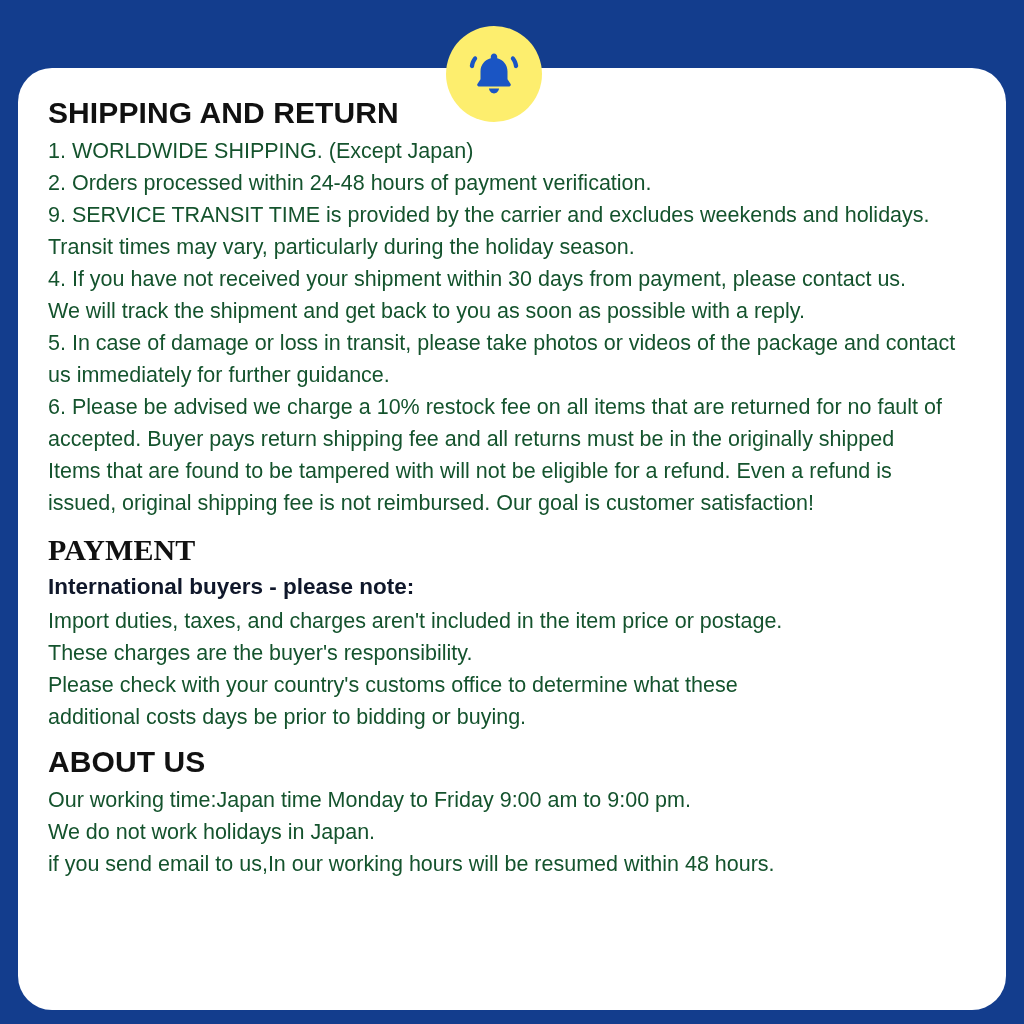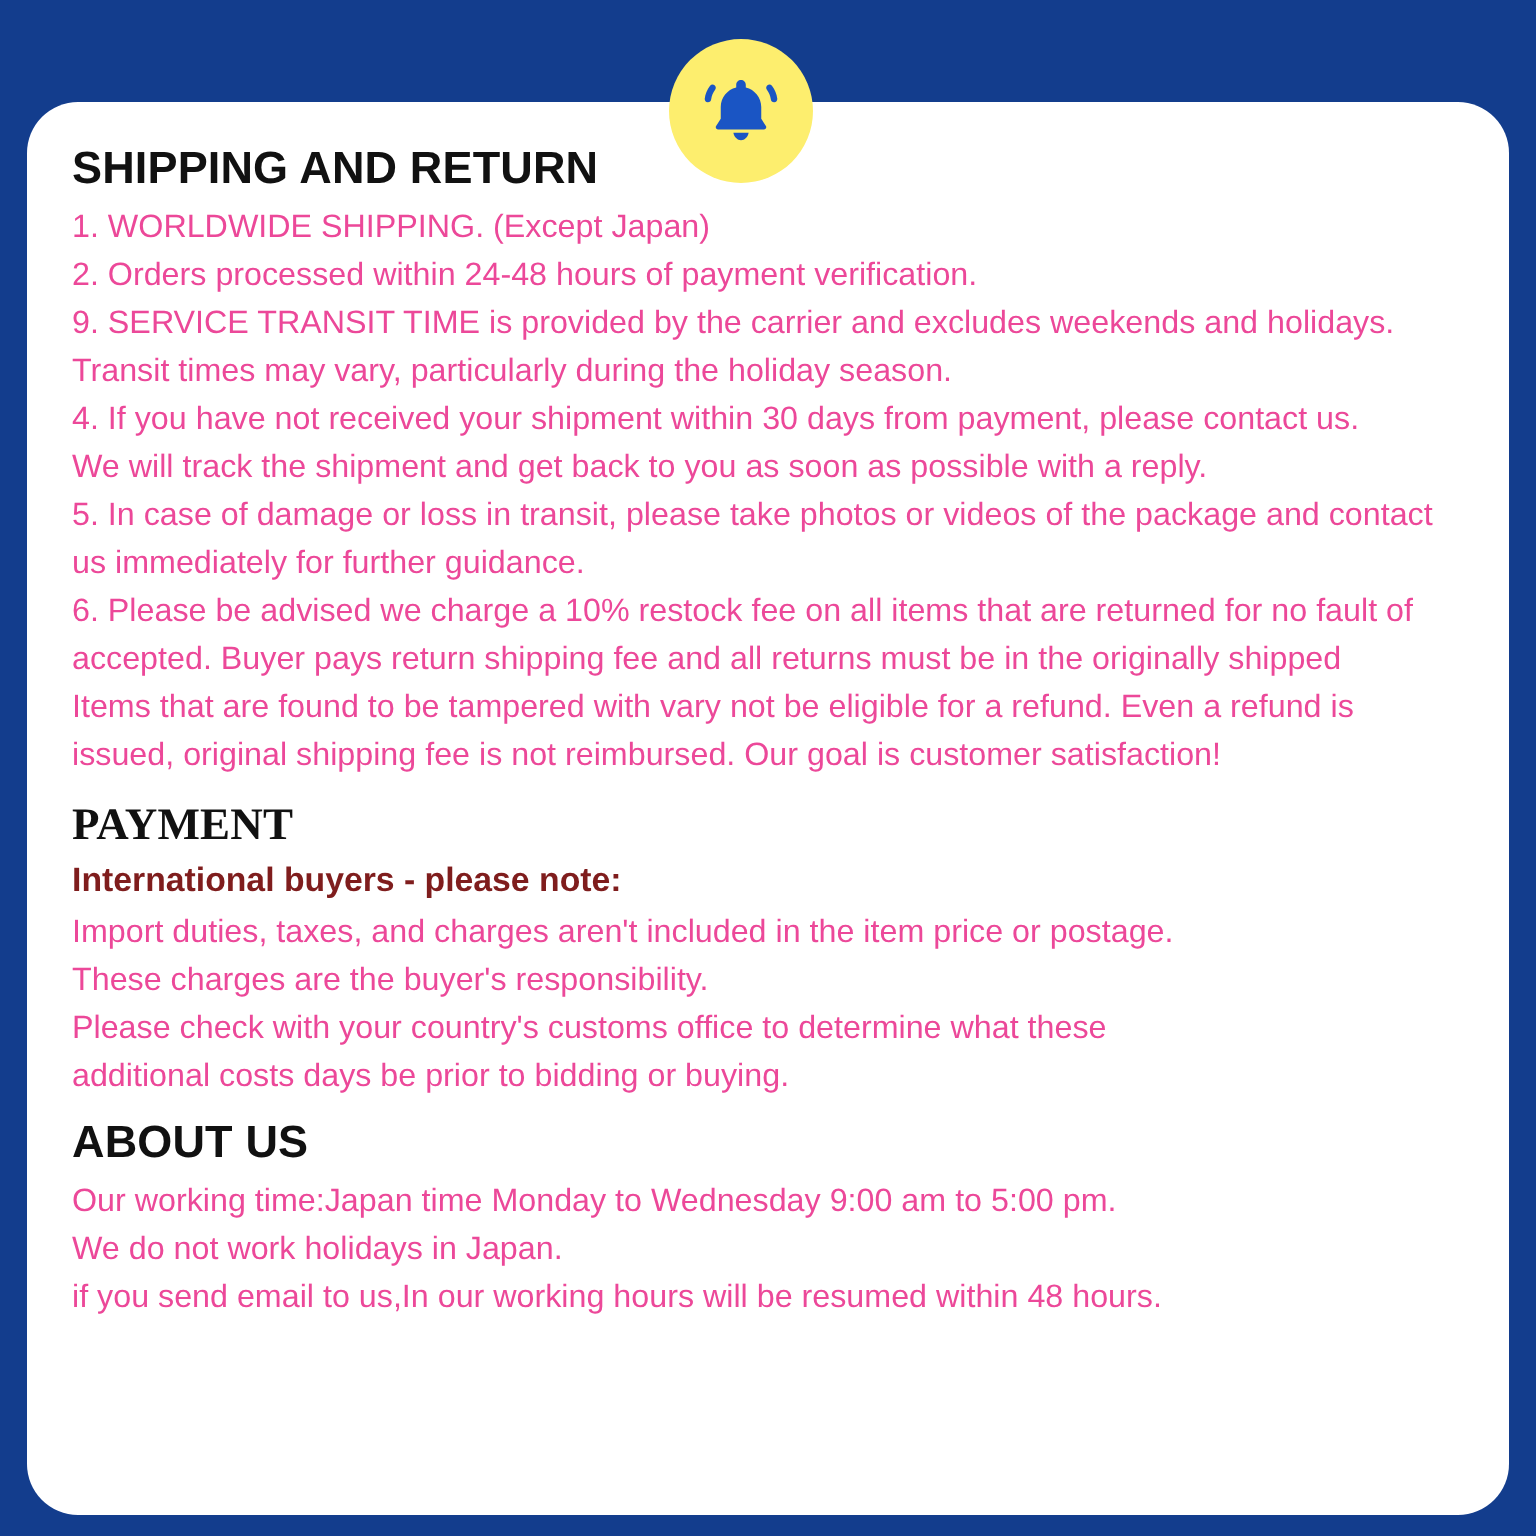--- a/index.html
+++ b/index.html
@@ -58,27 +58,27 @@
   }
   h1.section-title.payment {
     margin-top: 14px;
     font-family: Liberation Serif, serif;
   }
   h1.section-title.about {
     margin-top: 12px;
   }
   p.line {
     font-size: 21.5px;
-    color: #ec4899;
+    color: #14532d;
     margin: 0;
     line-height: 1.49;
     font-weight: 400;
   }
   .red-note {
-    color: #7f1d1d;
+    color: #0f172a;
     font-weight: bold;
     font-size: 22.5px;
     margin: 4px 0 2px 0;
     line-height: 1.4;
   }
   .block {
     margin-bottom: 0px;
   }
 </style>
 </head>
@@ -106,34 +106,34 @@
       <p class="line">1. WORLDWIDE SHIPPING. (Except Japan)</p>
       <p class="line">2. Orders processed within 24-48 hours of payment verification.</p>
       <p class="line">9. SERVICE TRANSIT TIME is provided by the carrier and excludes weekends and holidays.</p>
       <p class="line">Transit times may vary, particularly during the holiday season.</p>
       <p class="line">4. If you have not received your shipment within 30 days from payment, please contact us.</p>
       <p class="line">We will track the shipment and get back to you as soon as possible with a reply.</p>
       <p class="line">5. In case of damage or loss in transit, please take photos or videos of the package and contact</p>
       <p class="line">us immediately for further guidance.</p>
       <p class="line">6. Please be advised we charge a 10% restock fee on all items that are returned for no fault of</p>
       <p class="line">accepted. Buyer pays return shipping fee and all returns must be in the originally shipped</p>
-      <p class="line">Items that are found to be tampered with vary not be eligible for a refund. Even a refund is</p>
+      <p class="line">Items that are found to be tampered with will not be eligible for a refund. Even a refund is</p>
       <p class="line">issued, original shipping fee is not reimbursed. Our goal is customer satisfaction!</p>
     </div>
 
     <div class="block">
       <h1 class="section-title payment">PAYMENT</h1>
       <p class="red-note">International buyers - please note:</p>
       <p class="line">Import duties, taxes, and charges aren't included in the item price or postage.</p>
       <p class="line">These charges are the buyer's responsibility.</p>
       <p class="line">Please check with your country's customs office to determine what these</p>
       <p class="line">additional costs days be prior to bidding or buying.</p>
     </div>
 
     <div class="block">
       <h1 class="section-title about">ABOUT US</h1>
-      <p class="line">Our working time:Japan time Monday to Wednesday 9:00 am to 5:00 pm.</p>
+      <p class="line">Our working time:Japan time Monday to Friday 9:00 am to 9:00 pm.</p>
       <p class="line">We do not work holidays in Japan.</p>
       <p class="line">if you send email to us,In our working hours will be resumed within 48 hours.</p>
     </div>
 
   </div>
 </div>
 
 </body></html>

